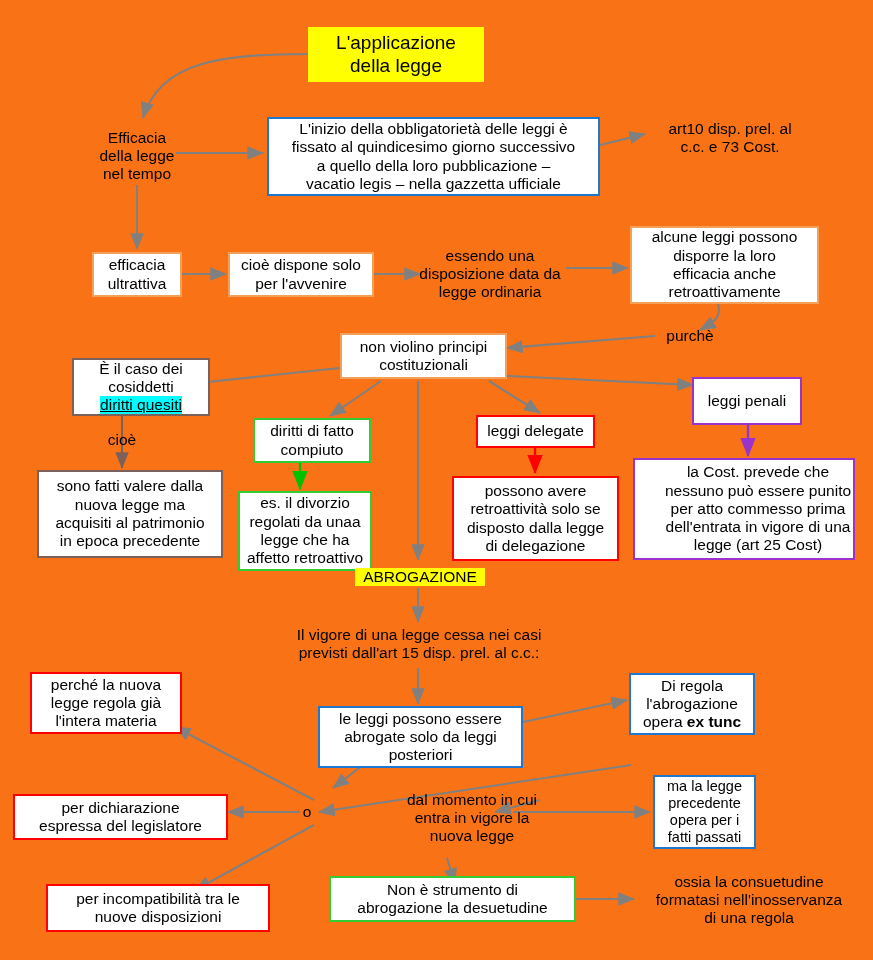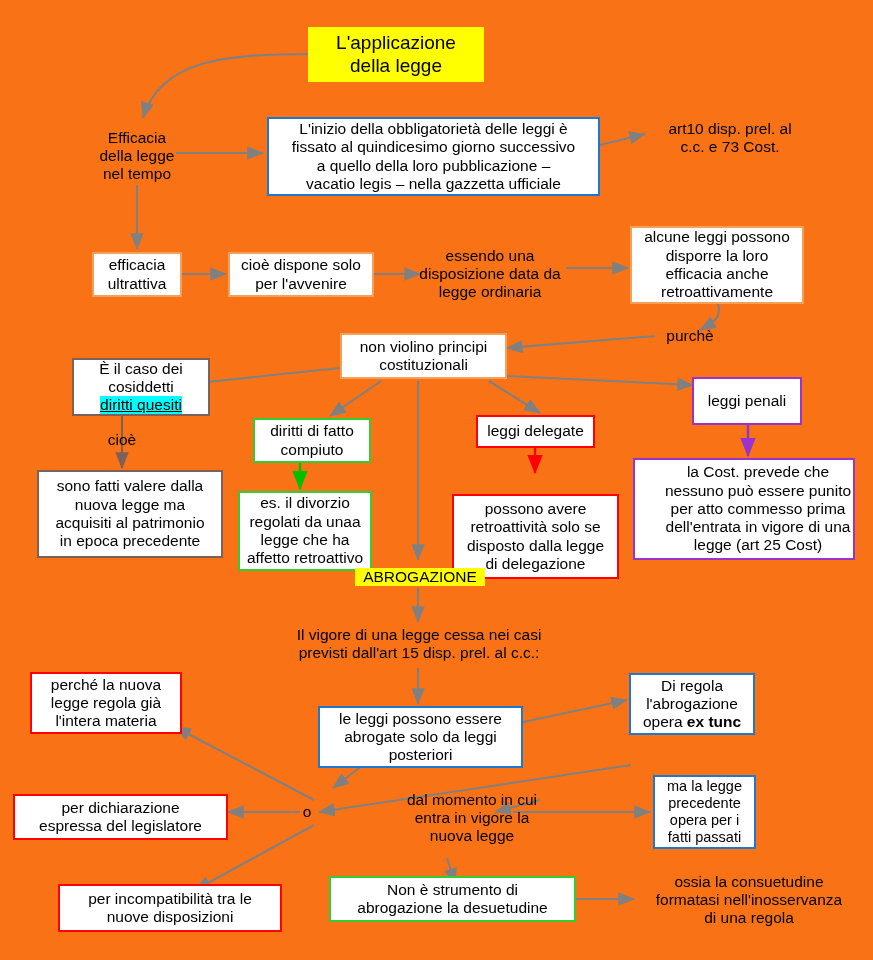--- a/index.html
+++ b/index.html
@@ -140,21 +140,21 @@
     <span class="txt">cioè dispone solo
 per l'avvenire</span>
   </div>
 
   <div class="node plain fs15" style="left:410px;top:243px;width:160px;height:62px;">
     <span class="txt">essendo una
 disposizione data da
 legge ordinaria</span>
   </div>
 
-  <div class="node boxed fs15" style="left:630px;top:226px;width:174px;height:78px;border-color:#f2a05a;">
+  <div class="node boxed fs15" style="left:630px;top:226px;width:189px;height:78px;border-color:#f2a05a;">
     <span class="txt">alcune leggi possono
 disporre la loro
 efficacia anche
 retroattivamente</span>
   </div>
 
   <div class="node plain fs15" style="left:655px;top:326px;width:70px;height:20px;">
     <span class="txt">purchè</span>
   </div>
 
@@ -189,21 +189,21 @@
     <span class="txt">es. il divorzio
 regolati da unaa
 legge che ha
 affetto retroattivo</span>
   </div>
 
   <div class="node boxed fs15" style="left:476px;top:415px;width:119px;height:33px;border-color:#ff0000;">
     <span class="txt">leggi delegate</span>
   </div>
 
-  <div class="node boxed fs15" style="left:452px;top:494px;width:167px;height:85px;border-color:#ff0000;">
+  <div class="node boxed fs15" style="left:452px;top:476px;width:167px;height:85px;border-color:#ff0000;">
     <span class="txt">possono avere
 retroattività solo se
 disposto dalla legge
 di delegazione</span>
   </div>
 
   <div class="node boxed fs15" style="left:692px;top:377px;width:110px;height:48px;border-color:#9933cc;">
     <span class="txt">leggi penali</span>
   </div>
 
@@ -247,21 +247,21 @@
     <span class="txt">perché la nuova
 legge regola già
 l'intera materia</span>
   </div>
 
   <div class="node boxed fs15" style="left:13px;top:794px;width:215px;height:46px;border-color:#ff0000;">
     <span class="txt">per dichiarazione
 espressa del legislatore</span>
   </div>
 
-  <div class="node boxed fs15" style="left:58px;top:884px;width:224px;height:48px;border-color:#ff0000;align-items:center;">
+  <div class="node boxed fs15" style="left:46px;top:884px;width:224px;height:48px;border-color:#ff0000;align-items:center;">
     <span class="txt">per incompatibilità tra le
 nuove disposizioni</span>
   </div>
 
   <div class="node plain fs15" style="left:296px;top:802px;width:22px;height:20px;">
     <span class="txt">o</span>
   </div>
 
   <div class="node plain fs15" style="left:392px;top:787px;width:160px;height:62px;">
     <span class="txt">dal momento in cui

